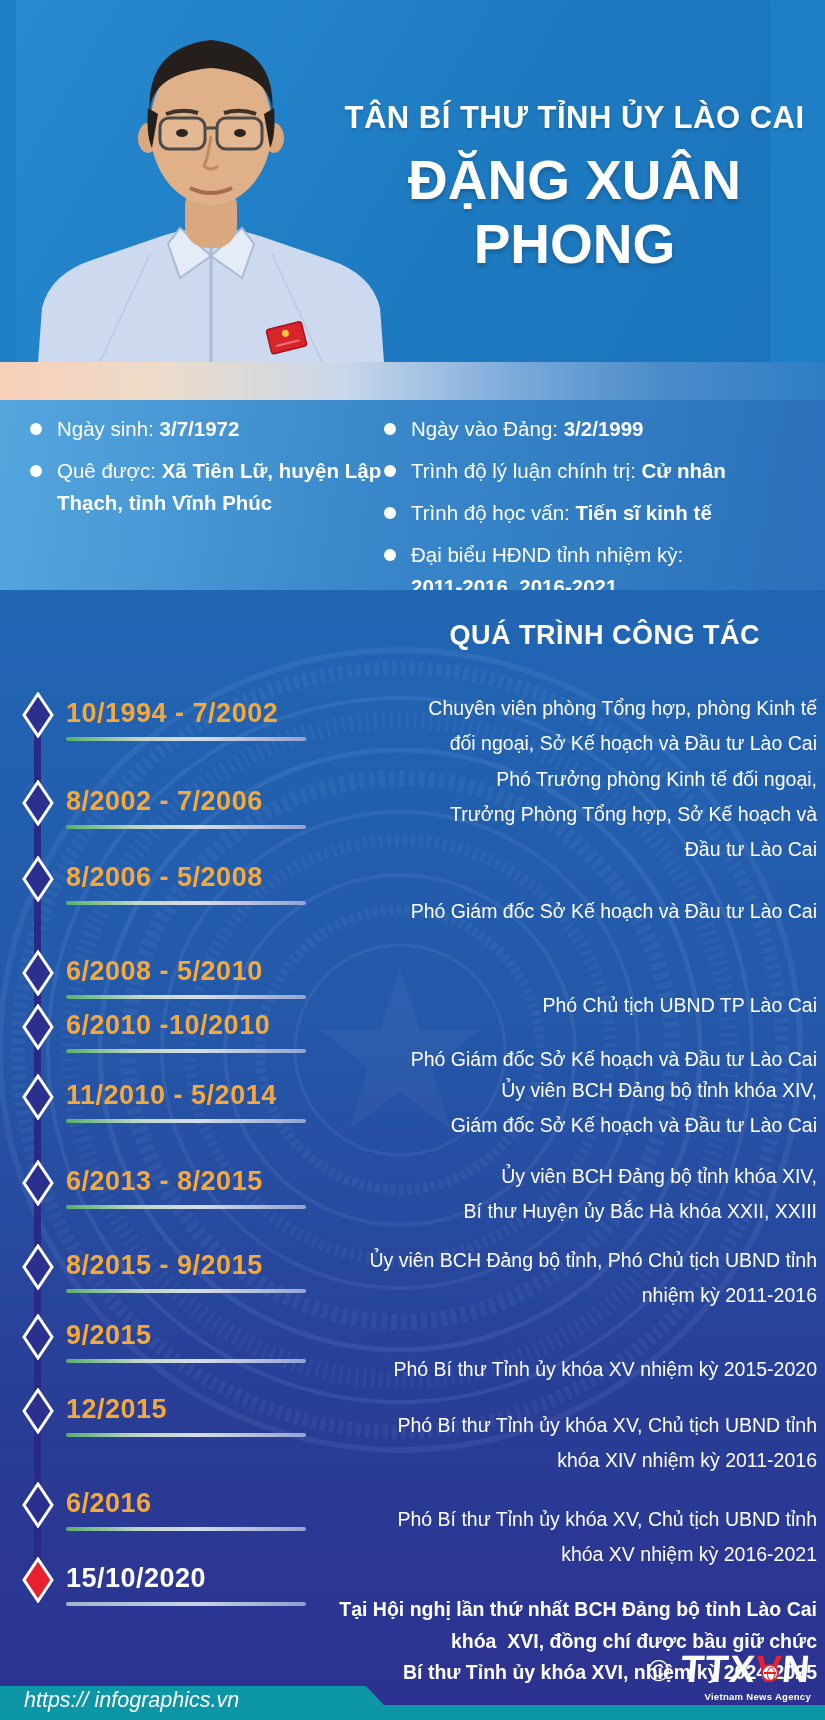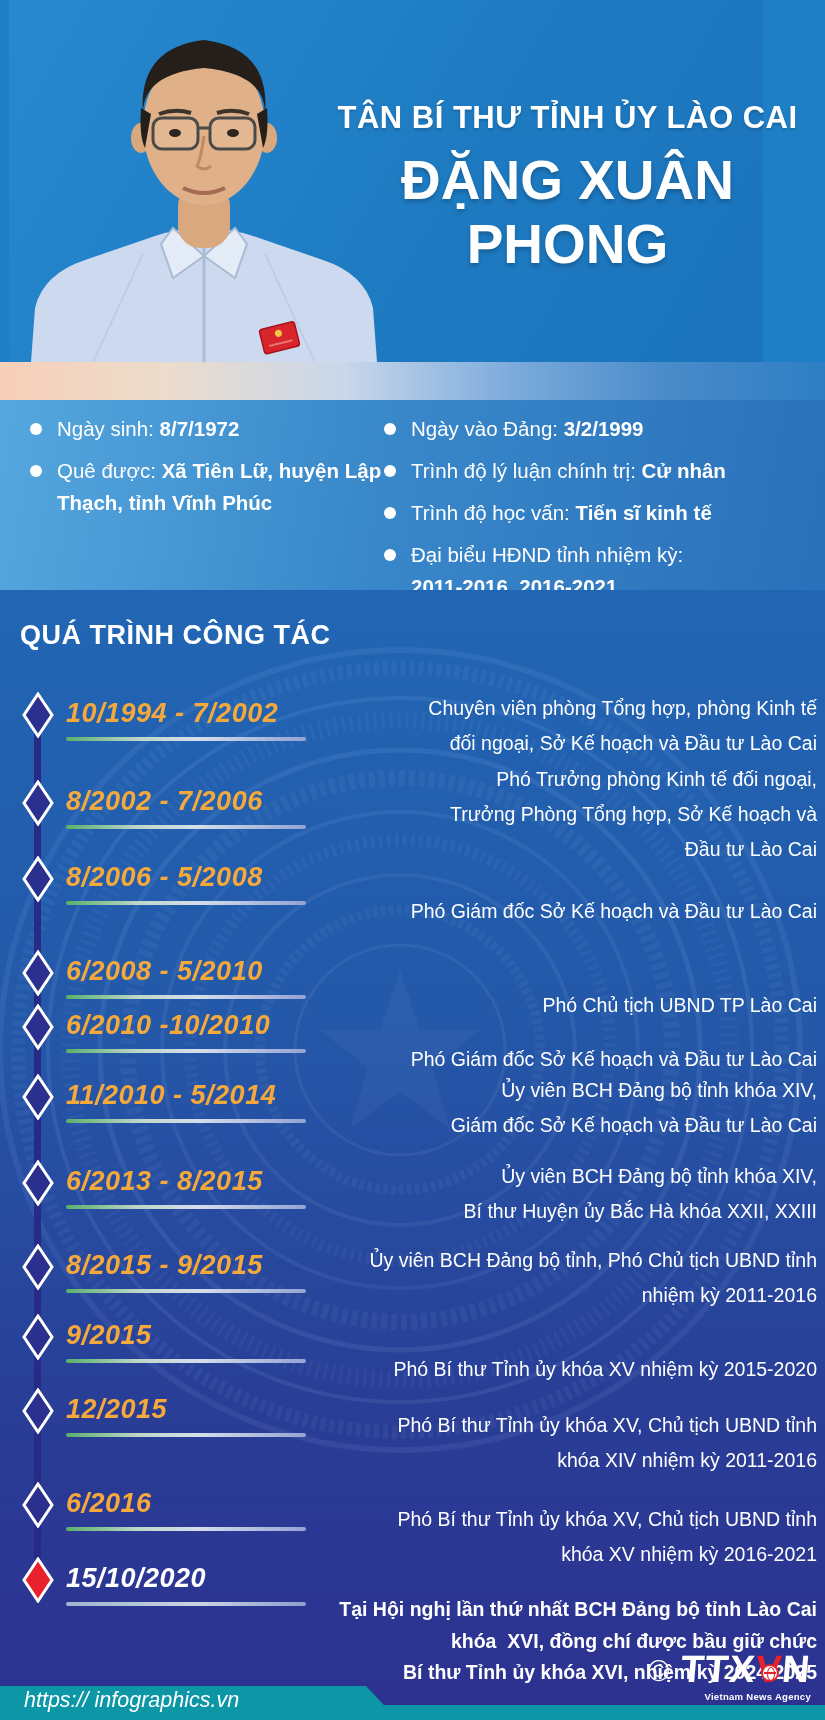--- a/index.html
+++ b/index.html
@@ -4,21 +4,21 @@
 <style>
   html,body { margin:0; padding:0; }
   body {
     width:825px; height:1720px;
     font-family:"Liberation Sans", sans-serif;
     background:#0b2d56;
   }
   .page { position:relative; width:825px; height:1720px; overflow:hidden; background:#1E7FC6; }
 
   
-  .header { position:absolute; top:0; left:9px; width:742px; height:362px;
+  .header { position:absolute; top:0; left:16px; width:742px; height:362px;
             background:linear-gradient(120deg,#2789cf 0%,#1d7ac1 60%,#1b74bc 100%);padding-left:12px; }
   .photo { position:absolute; left:14px; top:16px; width:362px; height:346px; }
   .titles { position:absolute; left:296px; top:100px; width:525px; text-align:center; color:#fff; }
   .t1 { font-size:31px; font-weight:700; letter-spacing:0.5px; text-shadow:0 2px 3px rgba(0,0,0,0.18); }
   .t2 { font-size:55px; font-weight:800; margin-top:12px; letter-spacing:0px; text-shadow:0 3px 4px rgba(0,0,0,0.22); }
 
   
   .band { position:absolute; top:362px; left:0; width:825px; height:38px;
           background:linear-gradient(to right,#f8cfb8 0%,#ecdccb 20%,#c8d7ea 42%,#7cabdb 62%,#4b8cca 80%,#2e7ec4 100%); }
 
@@ -30,29 +30,29 @@
   .col-right { left:384px; width:416px; }
   .profile li { position:relative; padding-left:27px; margin-bottom:10px; font-size:20.5px; line-height:32px; }
   .blt { position:absolute; left:0; top:10px; width:12px; height:12px; border-radius:50%; background:#fff; }
   .val { font-weight:700; }
   .val.block { display:block; }
 
   
   .career { position:absolute; top:590px; left:0; width:825px; height:1130px;
             background:linear-gradient(180deg,#2166B4 0%,#2458A9 38%,#293E96 72%,#2D3190 100%); }
   .drum { position:absolute; left:-20px; top:10px; pointer-events:none; }
-  .sec-title { position:absolute; top:30px; left:0; width:760px; margin:0; text-align:left;
-               color:#fff; font-size:27px; font-weight:700; letter-spacing:0.5px;padding-left:20px; }
+  .sec-title { position:absolute; top:30px; left:0; width:760px; margin:0; text-align:right;
+               color:#fff; font-size:27px; font-weight:700; letter-spacing:0.5px; }
   .tl-line { position:absolute; left:34px; top:120px; width:7px; height:872px; background:#272B85; }
 
   .entry { position:absolute; left:0; width:825px; height:0; }
   .dm { position:absolute; left:21px; top:-8px; }
   .dm polygon { fill:#2B2F8E; stroke:#fff; stroke-width:3; }
   .entry.hl .dm polygon { fill:#E8212C; }
-  .date { position:absolute; left:66px; top:-2px; font-style:italic; font-weight:700; font-size:27px;
+  .date { position:absolute; left:66px; top:-2px; font-weight:700; font-size:27px;
           color:#F5A93B; white-space:nowrap; letter-spacing:0.5px; }
   .entry.hl .date { color:#fff; }
   .rule { position:absolute; left:66px; top:37px; width:240px; height:4px; border-radius:2px;
           background:linear-gradient(90deg,#58B06A 0%,#BFD6C9 30%,#D5DEEA 55%,#94A3D4 100%); }
   .entry.hl .rule { background:linear-gradient(90deg,#9FB6CE 0%,#C9D5E3 55%,#8E9ECF 100%); }
   .desc { position:absolute; left:292px; top:26px; transform:translateY(-50%); width:525px;
           color:#fff; font-size:19.5px; line-height:35px; white-space:pre-wrap;text-align:right; }
   .entry.single .desc, .entry.low .desc { top:47px; }
   .entry.hl .desc { transform:none; top:29px; font-weight:700; line-height:31.5px; }
 
@@ -129,21 +129,21 @@
     </div>
   </div>
 
   <div class="band"></div>
 
   <div class="profile">
     <ul class="col-left">
       <li>
         <span class="blt"></span>
         <span>Ngày sinh:</span>
-        <span class="val">8/7/1972</span>
+        <span class="val">3/7/1972</span>
       </li>
       <li>
         <span class="blt"></span>
         <span>Quê được:</span>
         <span class="val">Xã Tiên Lữ, huyện Lập Thạch, tỉnh Vĩnh Phúc</span>
       </li>
     </ul>
     <ul class="col-right">
       <li>
         <span class="blt"></span>

